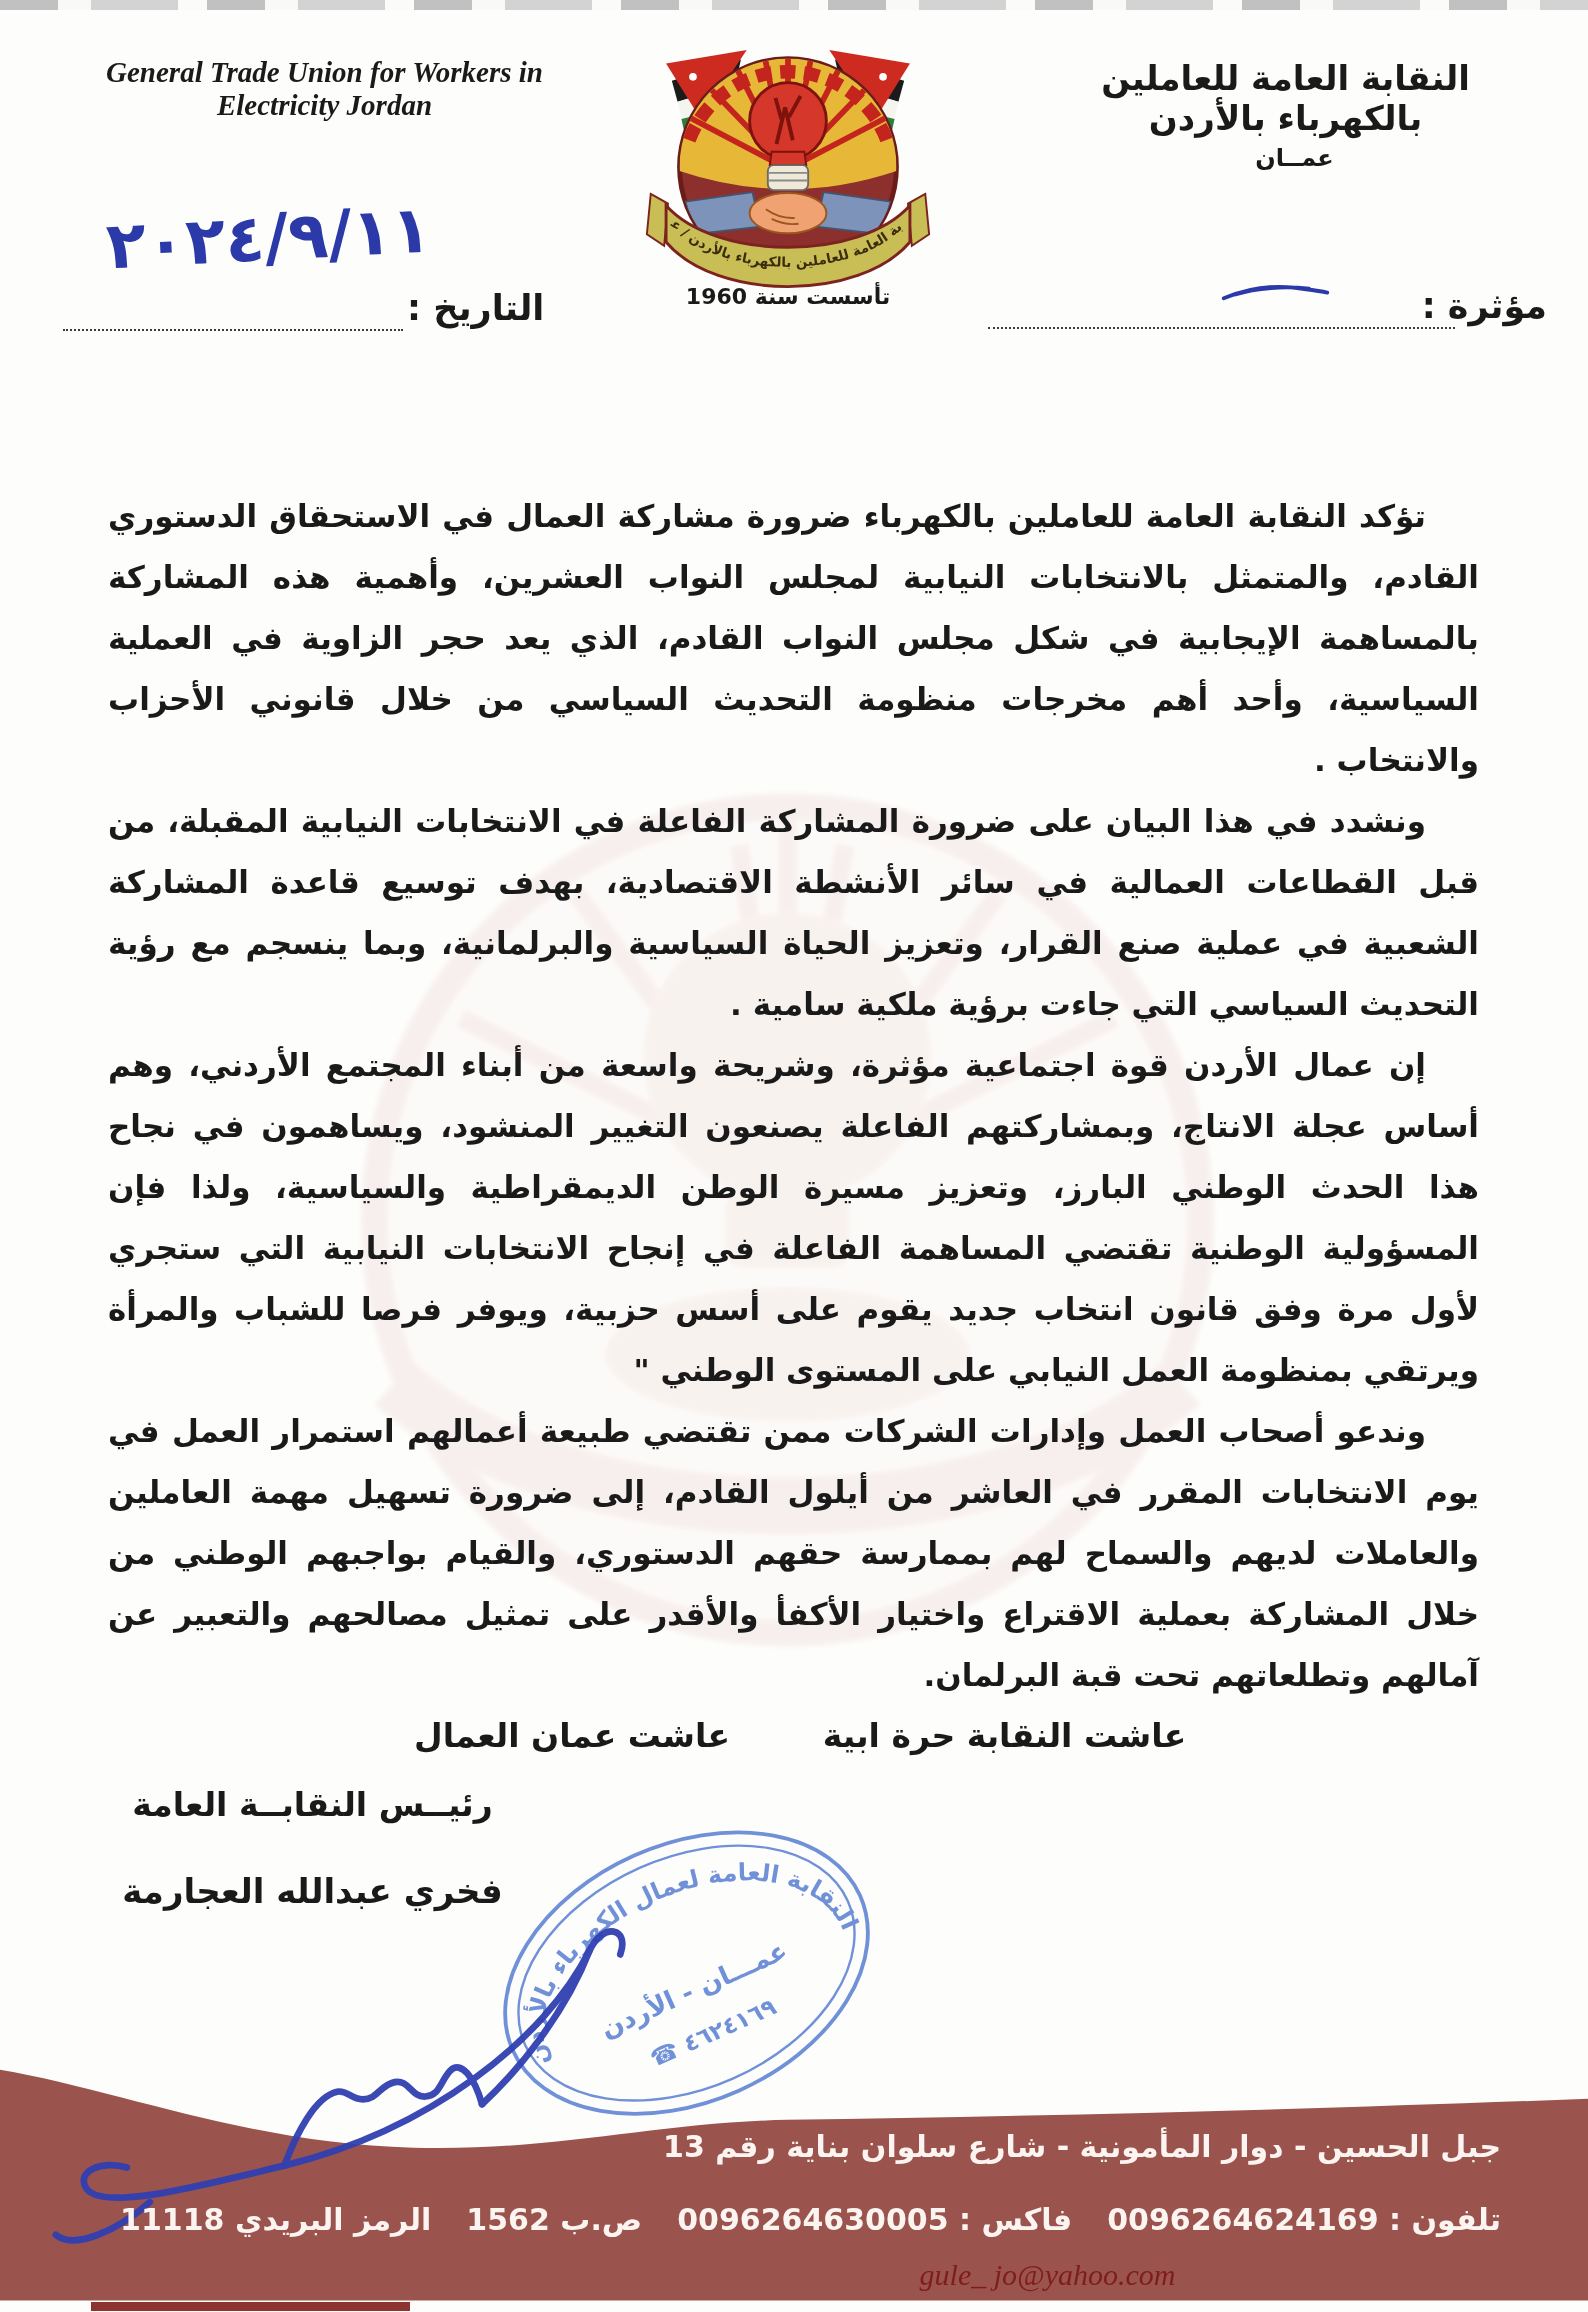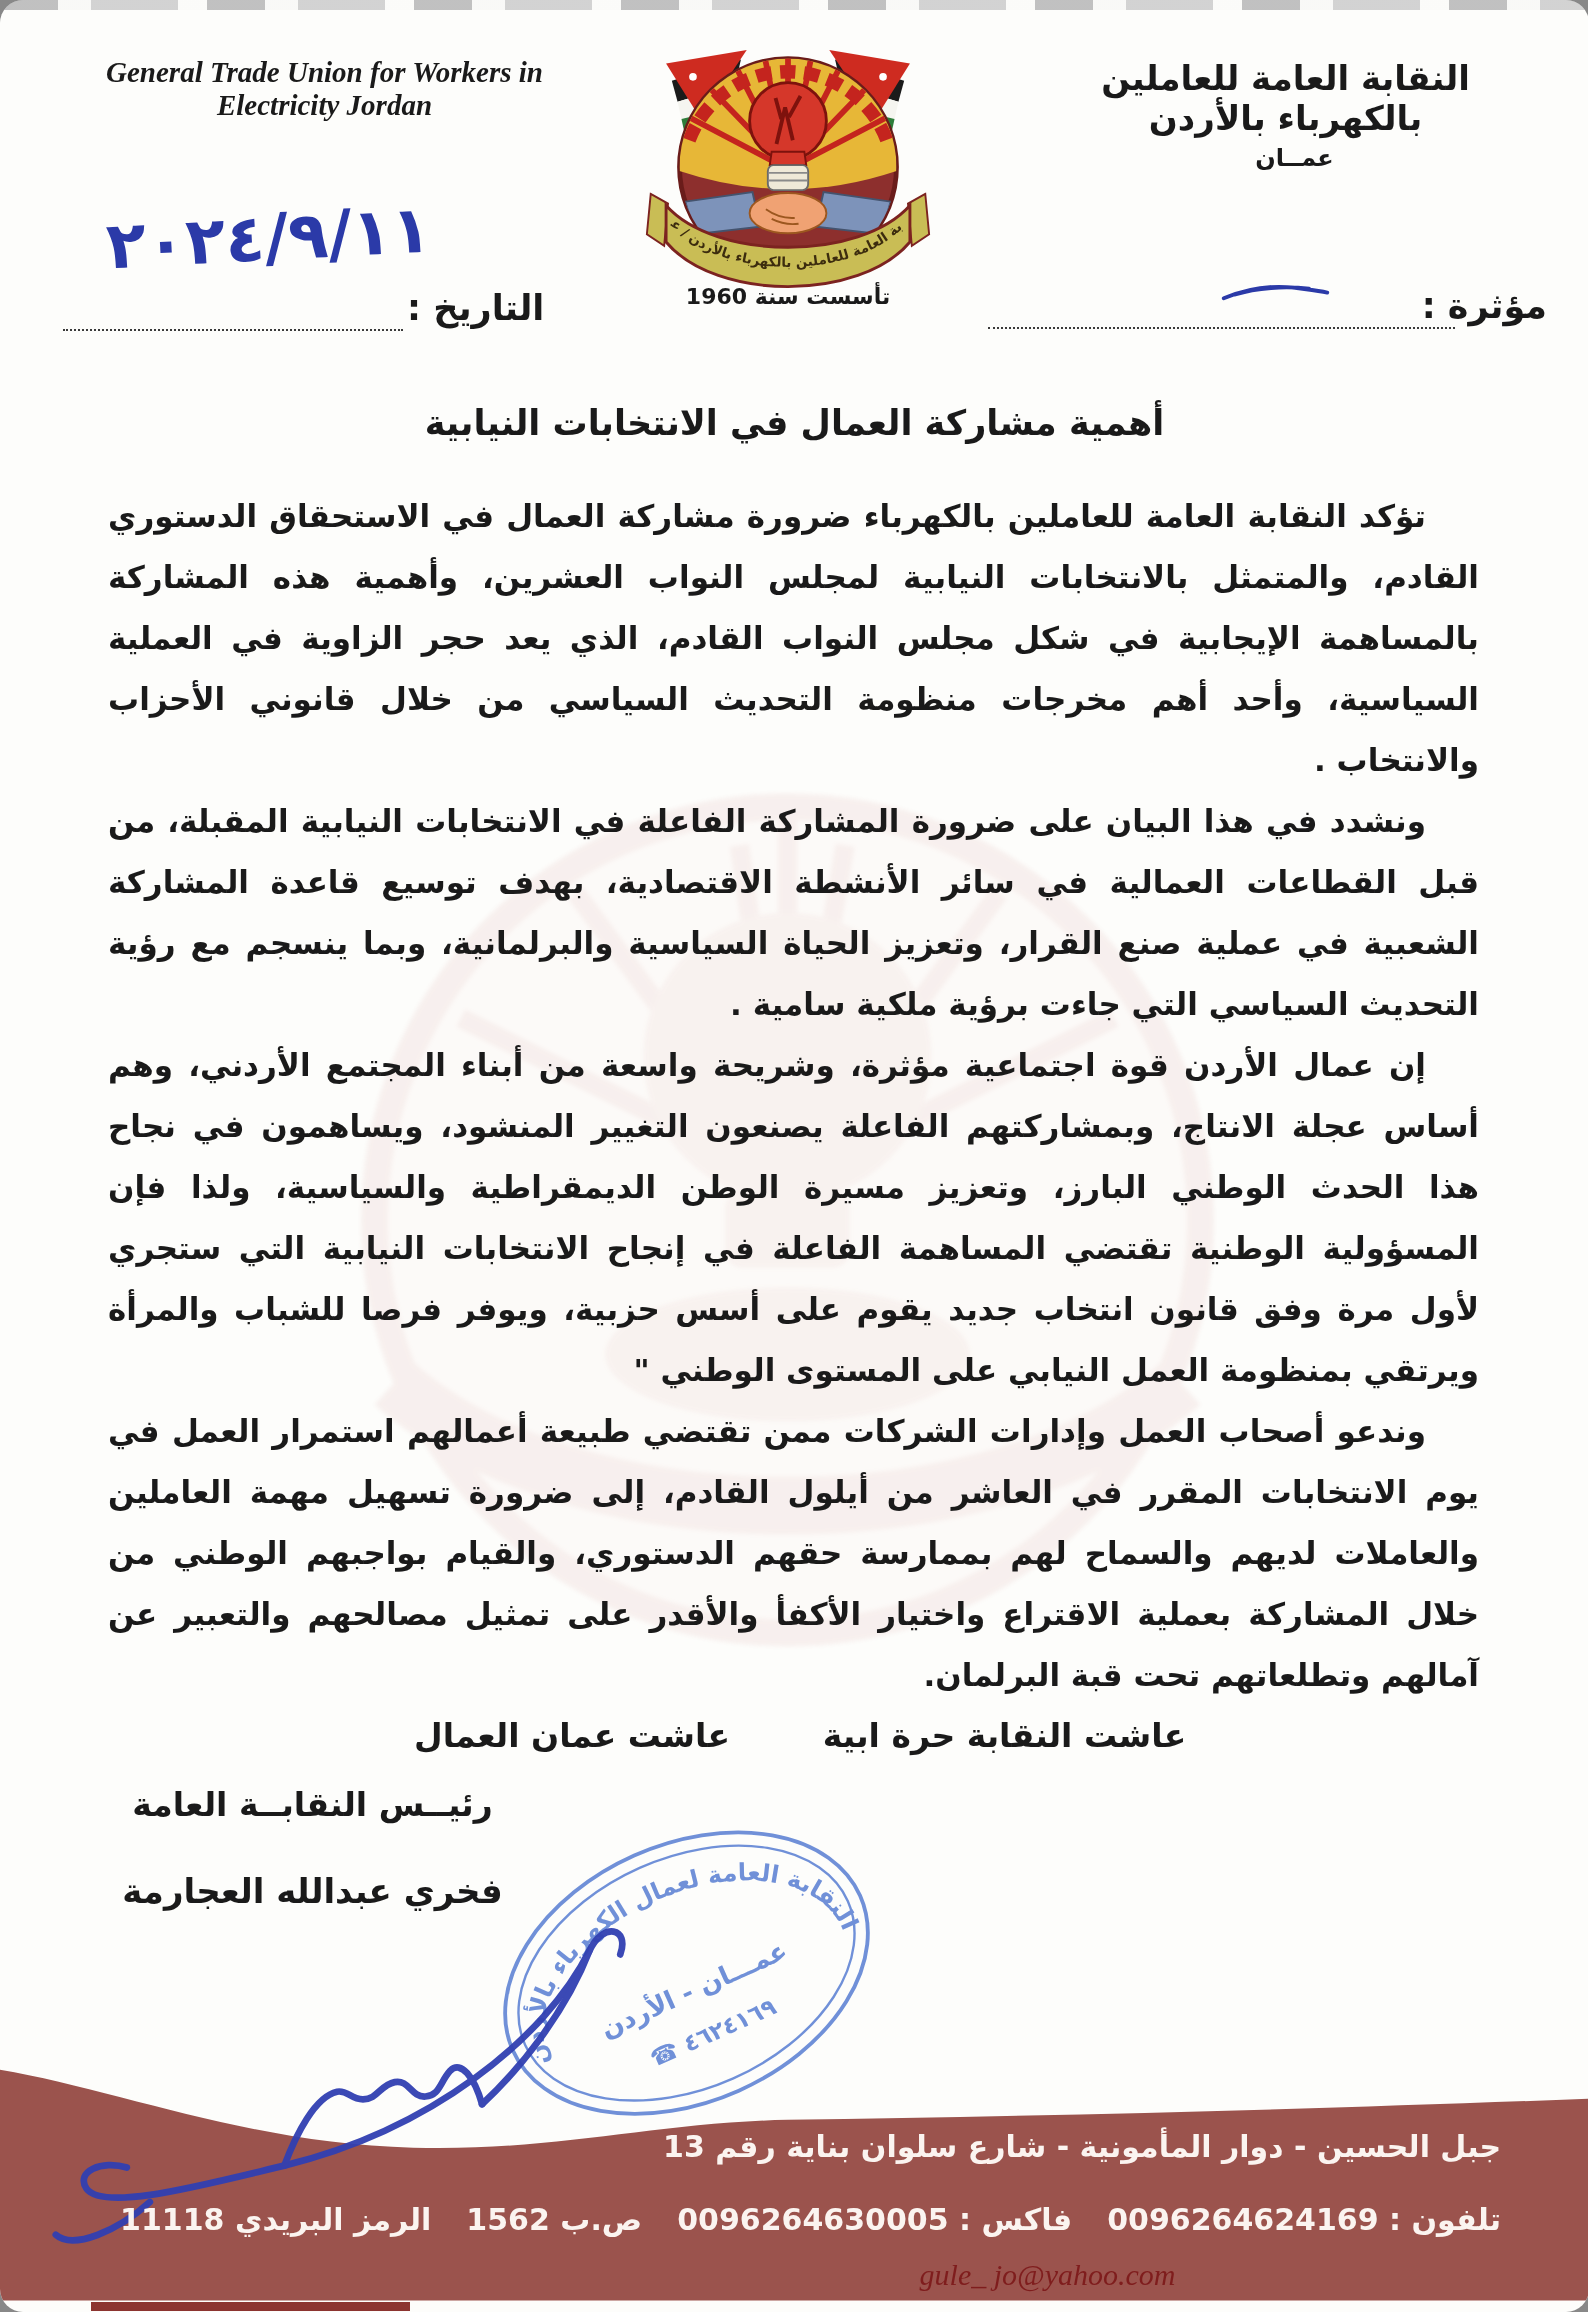--- a/index.html
+++ b/index.html
@@ -1,17 +1,17 @@
 <!DOCTYPE html>
 <html><head>
 <meta charset="utf-8">
 <style>
   html,body{margin:0;padding:0;background:#888;}
   .page{position:relative;width:1589px;height:2312px;margin:0 auto;background:#fdfdfb;
-        overflow:hidden;font-family:"DejaVu Sans",sans-serif;color:#1a1a1a;border-radius:23px;}
+        overflow:hidden;font-family:"DejaVu Sans",sans-serif;color:#1a1a1a;}
   .abs{position:absolute;}
   .artifact-top{top:0;left:0;width:100%;height:9.6px;opacity:.55;
     background:repeating-linear-gradient(90deg,rgba(70,70,75,.6) 0 58px,rgba(190,190,195,.12) 58px 91px,
     rgba(100,100,105,.5) 91px 178px,rgba(210,210,210,.08) 178px 207px);}
   .en-org{left:46px;top:56px;width:557px;text-align:center;font-family:"Liberation Serif",serif;
     font-style:italic;font-weight:bold;font-size:29px;}
   .en-city{left:46px;top:134px;width:557px;text-align:center;font-family:"Liberation Serif",serif;
     font-style:italic;font-weight:bold;font-size:31px;}
   .ar-org{right:44px;top:58px;width:519px;text-align:center;font-weight:bold;font-size:34px;direction:rtl;}
   .ar-city{right:213px;top:144px;width:163px;text-align:center;font-weight:bold;font-size:24px;direction:rtl;}
@@ -115,21 +115,20 @@
 
   <div class="abs num-label">مؤثرة :</div>
   <div class="abs num-line"></div>
   <svg class="abs" style="left:1218px;top:279px;" width="115" height="29" viewBox="0 0 120 30">
     <path d="M6,20 C30,10 55,6 80,9 C95,11 105,12 114,14 M18,16 C40,9 70,7 95,10" stroke="#2b3aa8" stroke-width="4" fill="none" stroke-linecap="round"></path>
   </svg>
   <div class="abs date-label">التاريخ :</div>
   <div class="abs date-line"></div>
   <div class="abs date-value">٢٠٢٤/٩/١١</div>
 
-  <div class="abs title2">أهمية مشاركة العمال في الانتخابات النيابية</div>
 
   <div class="abs body-text">
     <p>تؤكد النقابة العامة للعاملين بالكهرباء ضرورة مشاركة العمال في الاستحقاق الدستوري القادم، والمتمثل بالانتخابات النيابية لمجلس النواب العشرين، وأهمية هذه المشاركة بالمساهمة الإيجابية في شكل مجلس النواب القادم، الذي يعد حجر الزاوية في العملية السياسية، وأحد أهم مخرجات منظومة التحديث السياسي من خلال قانوني الأحزاب والانتخاب .</p>
     <p>ونشدد في هذا البيان على ضرورة المشاركة الفاعلة في الانتخابات النيابية المقبلة، من قبل القطاعات العمالية في سائر الأنشطة الاقتصادية، بهدف توسيع قاعدة المشاركة الشعبية في عملية صنع القرار، وتعزيز الحياة السياسية والبرلمانية، وبما ينسجم مع رؤية التحديث السياسي التي جاءت برؤية ملكية سامية .</p>
     <p>إن عمال الأردن قوة اجتماعية مؤثرة، وشريحة واسعة من أبناء المجتمع الأردني، وهم أساس عجلة الانتاج، وبمشاركتهم الفاعلة يصنعون التغيير المنشود، ويساهمون في نجاح هذا الحدث الوطني البارز، وتعزيز مسيرة الوطن الديمقراطية والسياسية، ولذا فإن المسؤولية الوطنية تقتضي المساهمة الفاعلة في إنجاح الانتخابات النيابية التي ستجري لأول مرة وفق قانون انتخاب جديد يقوم على أسس حزبية، ويوفر فرصا للشباب والمرأة ويرتقي بمنظومة العمل النيابي على المستوى الوطني "</p>
     <p>وندعو أصحاب العمل وإدارات الشركات ممن تقتضي طبيعة أعمالهم استمرار العمل في يوم الانتخابات المقرر في العاشر من أيلول القادم، إلى ضرورة تسهيل مهمة العاملين والعاملات لديهم والسماح لهم بممارسة حقهم الدستوري، والقيام بواجبهم الوطني من خلال المشاركة بعملية الاقتراع واختيار الأكفأ والأقدر على تمثيل مصالحهم والتعبير عن آمالهم وتطلعاتهم تحت قبة البرلمان.</p>
   </div>
 
   <div class="abs slogan-right">عاشت النقابة حرة ابية</div>
   <div class="abs slogan-left">عاشت عمان العمال</div>

